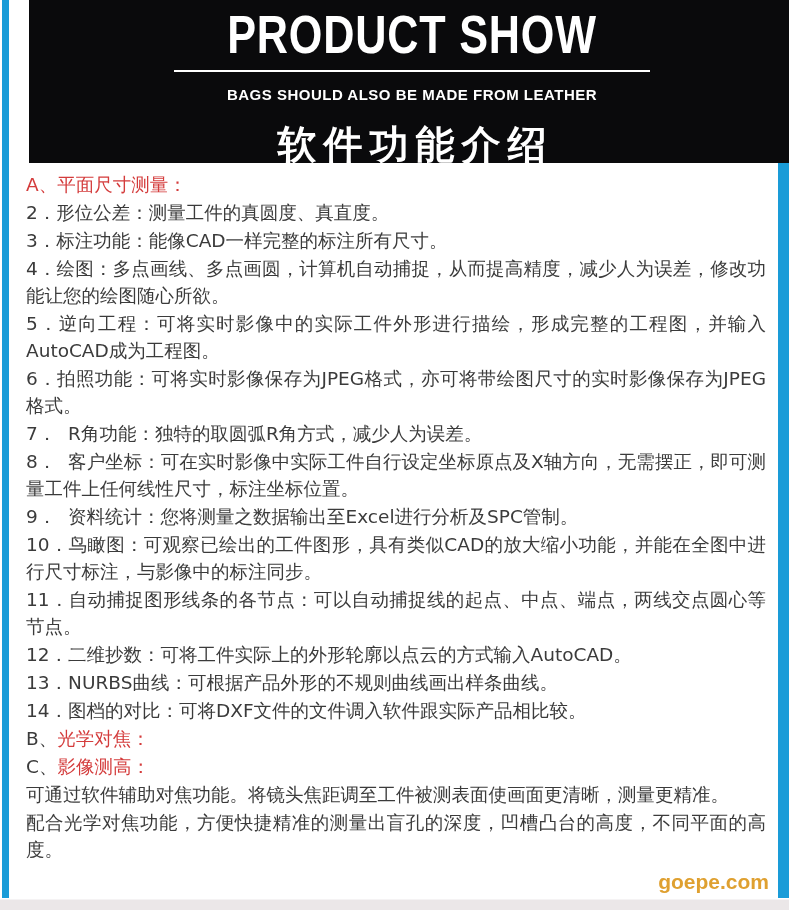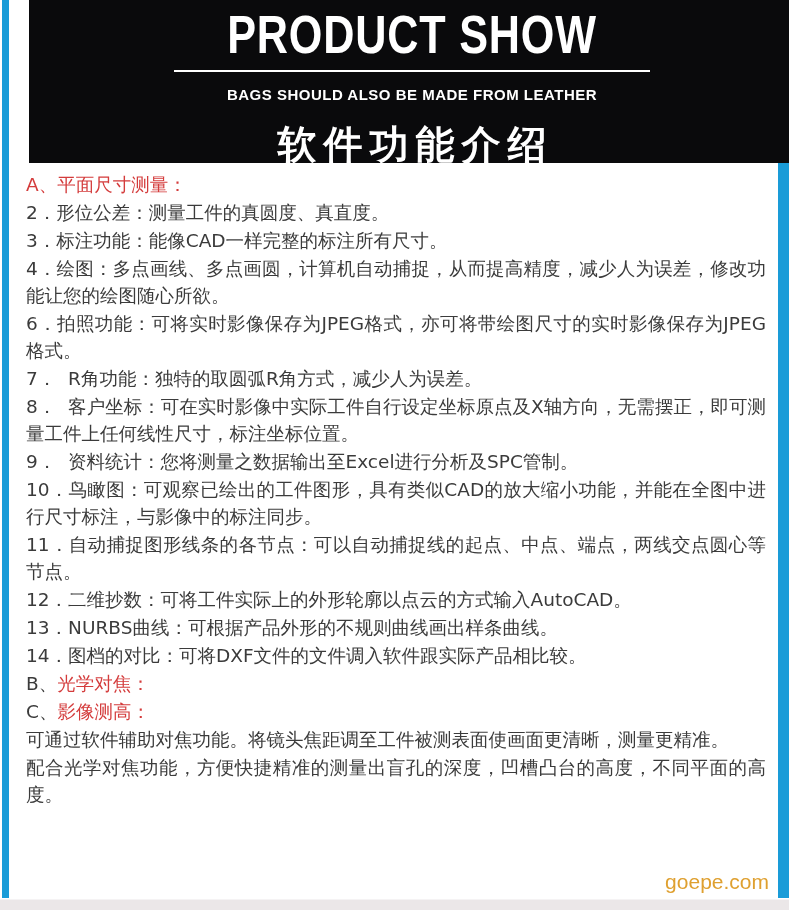--- a/index.html
+++ b/index.html
@@ -48,21 +48,21 @@
   
   .content {
     position: absolute; left: 25px; top: 170px; width: 742px;
     font-size: 18.5px; line-height: 27px; color: #3b3b3b;
     text-align: justify;
   }
   .line { margin: 1px; white-space: pre-wrap; }
   .red { color: #d43c3c; }
   .watermark {
     position: absolute; right: 20px; bottom: 16px;
-    font-size: 21px; font-weight: 400; color: #dfa030;
+    font-size: 21px; font-weight: 700; color: #dfa030;
     font-family: "Liberation Sans", sans-serif;
   }
 </style>
 </head>
 <body>
 
 <div class="page">
   <div class="stripe-left"></div>
   <div class="stripe-right"></div>
   <div class="bottom-strip"></div>
@@ -72,20 +72,21 @@
     <div class="title-divider"></div>
     <div class="subtitle">BAGS SHOULD ALSO BE MADE FROM LEATHER</div>
     <div class="cn-title">软件功能介绍</div>
   </div>
 
   <div class="content">
       <p class="line heading"><span class="red">A、</span><span class="red">平面尺寸测量：</span></p>
       <p class="line item">2．形位公差：测量工件的真圆度、真直度。</p>
       <p class="line item">3．标注功能：能像CAD一样完整的标注所有尺寸。</p>
       <p class="line item">4．绘图：多点画线、多点画圆，计算机自动捕捉，从而提高精度，减少人为误差，修改功能让您的绘图随心所欲。</p>
+      <p class="line item">5．逆向工程：可将实时影像中的实际工件外形进行描绘，形成完整的工程图，并输入AutoCAD成为工程图。</p>
       <p class="line item">6．拍照功能：可将实时影像保存为JPEG格式，亦可将带绘图尺寸的实时影像保存为JPEG格式。</p>
       <p class="line item">7．  R角功能：独特的取圆弧R角方式，减少人为误差。</p>
       <p class="line item">8．  客户坐标：可在实时影像中实际工件自行设定坐标原点及X轴方向，无需摆正，即可测量工件上任何线性尺寸，标注坐标位置。</p>
       <p class="line item">9．  资料统计：您将测量之数据输出至Excel进行分析及SPC管制。</p>
       <p class="line item">10．鸟瞰图：可观察已绘出的工件图形，具有类似CAD的放大缩小功能，并能在全图中进行尺寸标注，与影像中的标注同步。</p>
       <p class="line item">11．自动捕捉图形线条的各节点：可以自动捕捉线的起点、中点、端点，两线交点圆心等节点。</p>
       <p class="line item">12．二维抄数：可将工件实际上的外形轮廓以点云的方式输入AutoCAD。</p>
       <p class="line item">13．NURBS曲线：可根据产品外形的不规则曲线画出样条曲线。</p>
       <p class="line item">14．图档的对比：可将DXF文件的文件调入软件跟实际产品相比较。</p>
       <p class="line heading"><span class="">B、</span><span class="red">光学对焦：</span></p>

